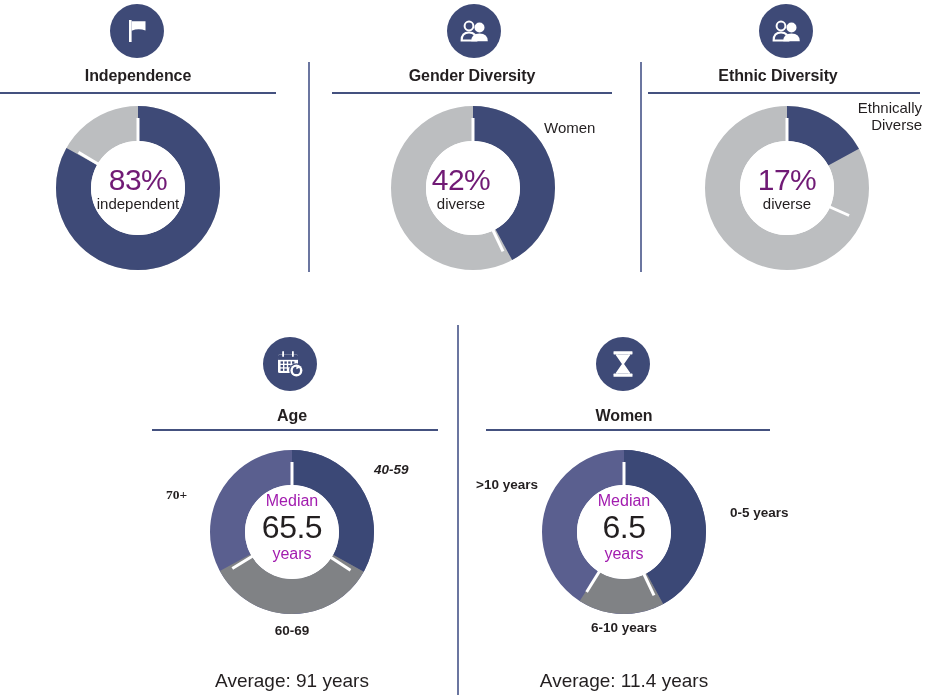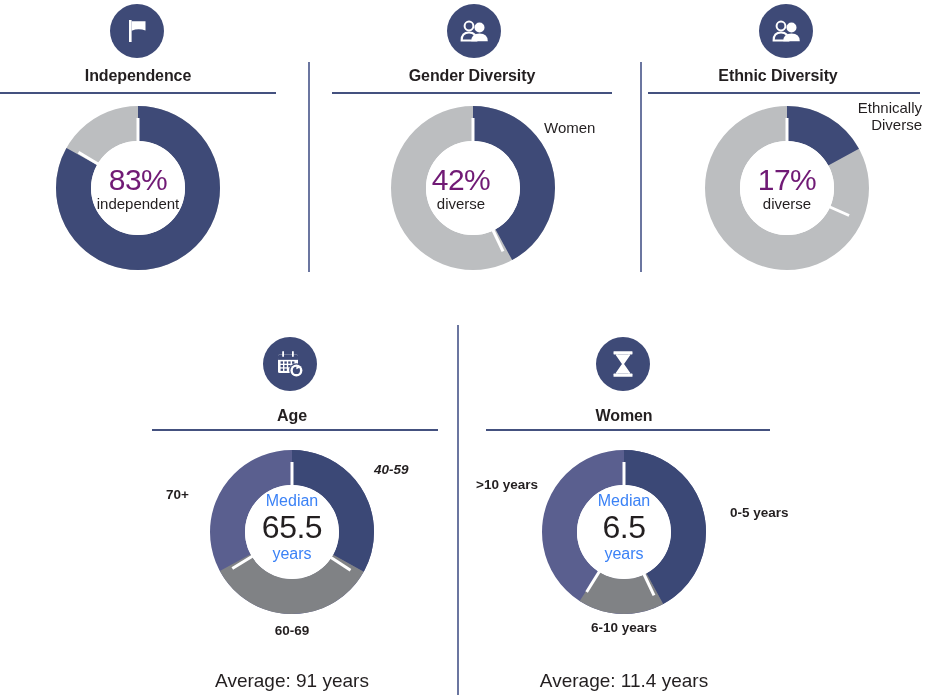--- a/index.html
+++ b/index.html
@@ -65,21 +65,21 @@
     font-size: 30px;
     color: #701a75;
     letter-spacing: -0.5px;
   }
   .ct-small {
     font-size: 15px;
     color: #231f20;
   }
   .ct-label {
     font-size: 16px;
-    color: #3b82f6;
+    color: #a21caf;
   }
   .ct-num {
     font-size: 32px;
     color: #231f20;
     letter-spacing: -0.5px;
   }
 
   
   .callout {
     position: absolute;
@@ -254,21 +254,21 @@
     </svg>
   </div>
 
   <div class="center-text" style="left:64px; top:168px; width:164px;">
     <div class="ct-label">Median</div>
     <div class="ct-num" style="margin-top:2px;">65.5</div>
     <div class="ct-label" style="margin-top:2px;">years</div>
   </div>
 
   <div class="callout bold" style="left:228px; top:137px;font-style:italic;">40-59</div>
-  <div class="callout bold" style="left:20px; top:162px;">70+</div>
+  <div class="callout bold" style="left:20px; top:162px;font-family:Liberation Serif, serif;">70+</div>
   <div class="callout bold" style="left:0; top:298px; width:292px; text-align:center;">60-69</div>
 
   <div class="footnote" style="left:0; top:345px; width:292px;">Average: 91 years</div>
 </div>
 
 <div class="panel" style="left:478px; top:325px; width:300px; height:370px;">
 
   <div class="icon-badge" style="left:118px; top:12px;">
     <svg width="30" height="32" viewBox="0 0 30 32" aria-hidden="true">
       <rect x="5.5" y="3.2" width="19" height="3.2" rx="0.6" fill="#ffffff"></rect>

